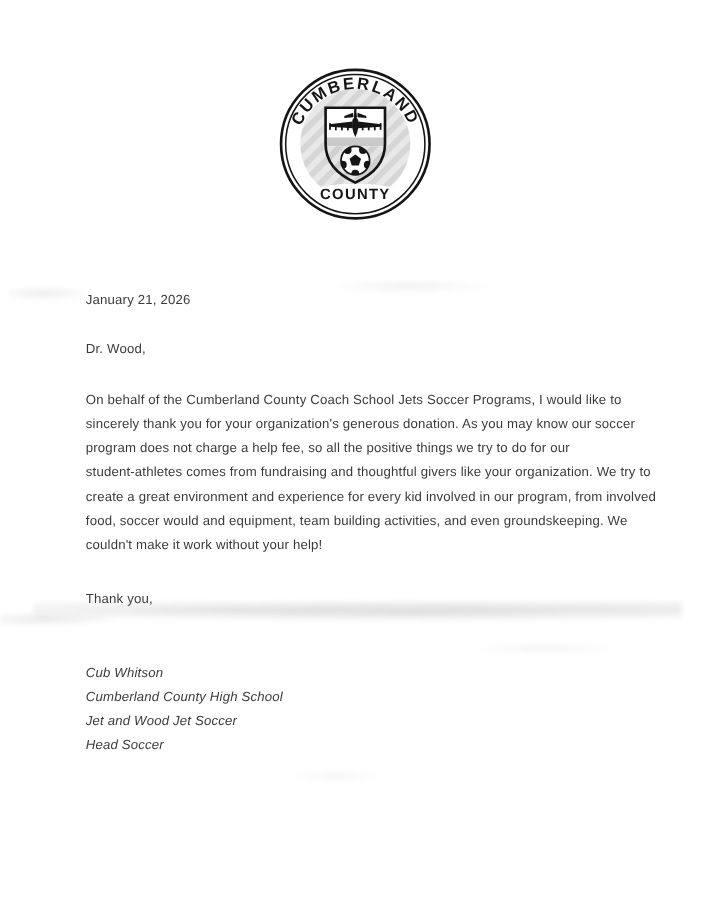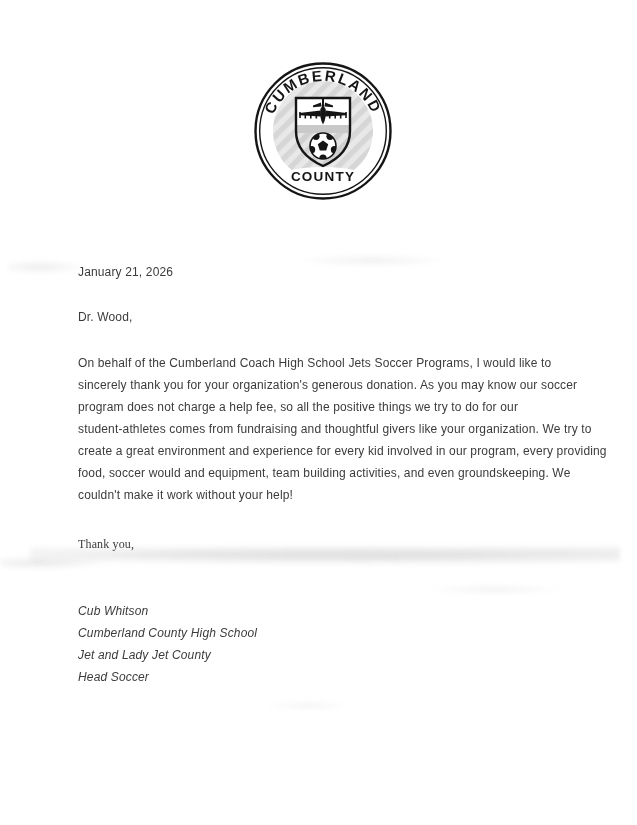--- a/index.html
+++ b/index.html
@@ -25,21 +25,21 @@
   .letter-text {
     position: absolute;
     color: #3b3b3b;
     font-size: 12px;
     letter-spacing: 0.15px;
     white-space: nowrap;
   }
   .date-line      { left: 78px; top: 265px; }
   .salutation     { left: 78px; top: 310px; text-align: center; }
   .body-block     { left: 78px; top: 352px; line-height: 22px; }
-  .closing-line   { left: 78px; top: 537px; font-family: Liberation Serif, serif; }
+  .closing-line   { left: 78px; top: 537px; }
   .signature-block{ left: 78px; top: 600px; line-height: 22px; font-style: italic; }
   .smudge {
     position: absolute;
     pointer-events: none;
     filter: blur(2px);
   }
   .smudge-a { left: 8px;   top: 260px; width: 80px;  height: 14px;
     background: radial-gradient(ellipse at 40% 50%, rgba(110,110,110,0.12), transparent 70%); }
   .smudge-b { left: 292px; top: 254px; width: 160px; height: 13px;
     background: radial-gradient(ellipse at 50% 50%, rgba(120,120,120,0.10), transparent 70%); }
@@ -128,35 +128,35 @@
 
       <text x="70" y="120" text-anchor="middle" font-family="Liberation Sans, sans-serif" font-size="13.5" font-weight="bold" letter-spacing="1.2" fill="#151515">COUNTY</text>
     </svg>
   </div>
 
   <div class="letter-text date-line">January 21, 2026</div>
 
   <div class="letter-text salutation">Dr. Wood,</div>
 
   <div class="letter-text body-block">
-    <div>On behalf of the Cumberland Coach High School Jets Soccer Programs, I would like to</div>
+    <div>On behalf of the Cumberland County Coach School Jets Soccer Programs, I would like to</div>
     <div>sincerely thank you for your organization's generous donation. As you may know our soccer</div>
     <div>program does not charge a help fee, so all the positive things we try to do for our</div>
     <div>student-athletes comes from fundraising and thoughtful givers like your organization. We try to</div>
-    <div>create a great environment and experience for every kid involved in our program, every providing</div>
+    <div>create a great environment and experience for every kid involved in our program, from involved</div>
     <div>food, soccer would and equipment, team building activities, and even groundskeeping. We</div>
     <div>couldn't make it work without your help!</div>
   </div>
 
   <div class="letter-text closing-line">Thank you,</div>
 
   <div class="letter-text signature-block">
     <div>Cub Whitson</div>
     <div>Cumberland County High School</div>
-    <div>Jet and Lady Jet County</div>
+    <div>Jet and Wood Jet Soccer</div>
     <div>Head Soccer</div>
   </div>
 
   <div class="smudge smudge-a"></div>
   <div class="smudge smudge-b"></div>
   <div class="smudge smudge-c"></div>
   <div class="smudge smudge-d"></div>
   <div class="smudge smudge-e"></div>
   <div class="smudge smudge-f"></div>
 

